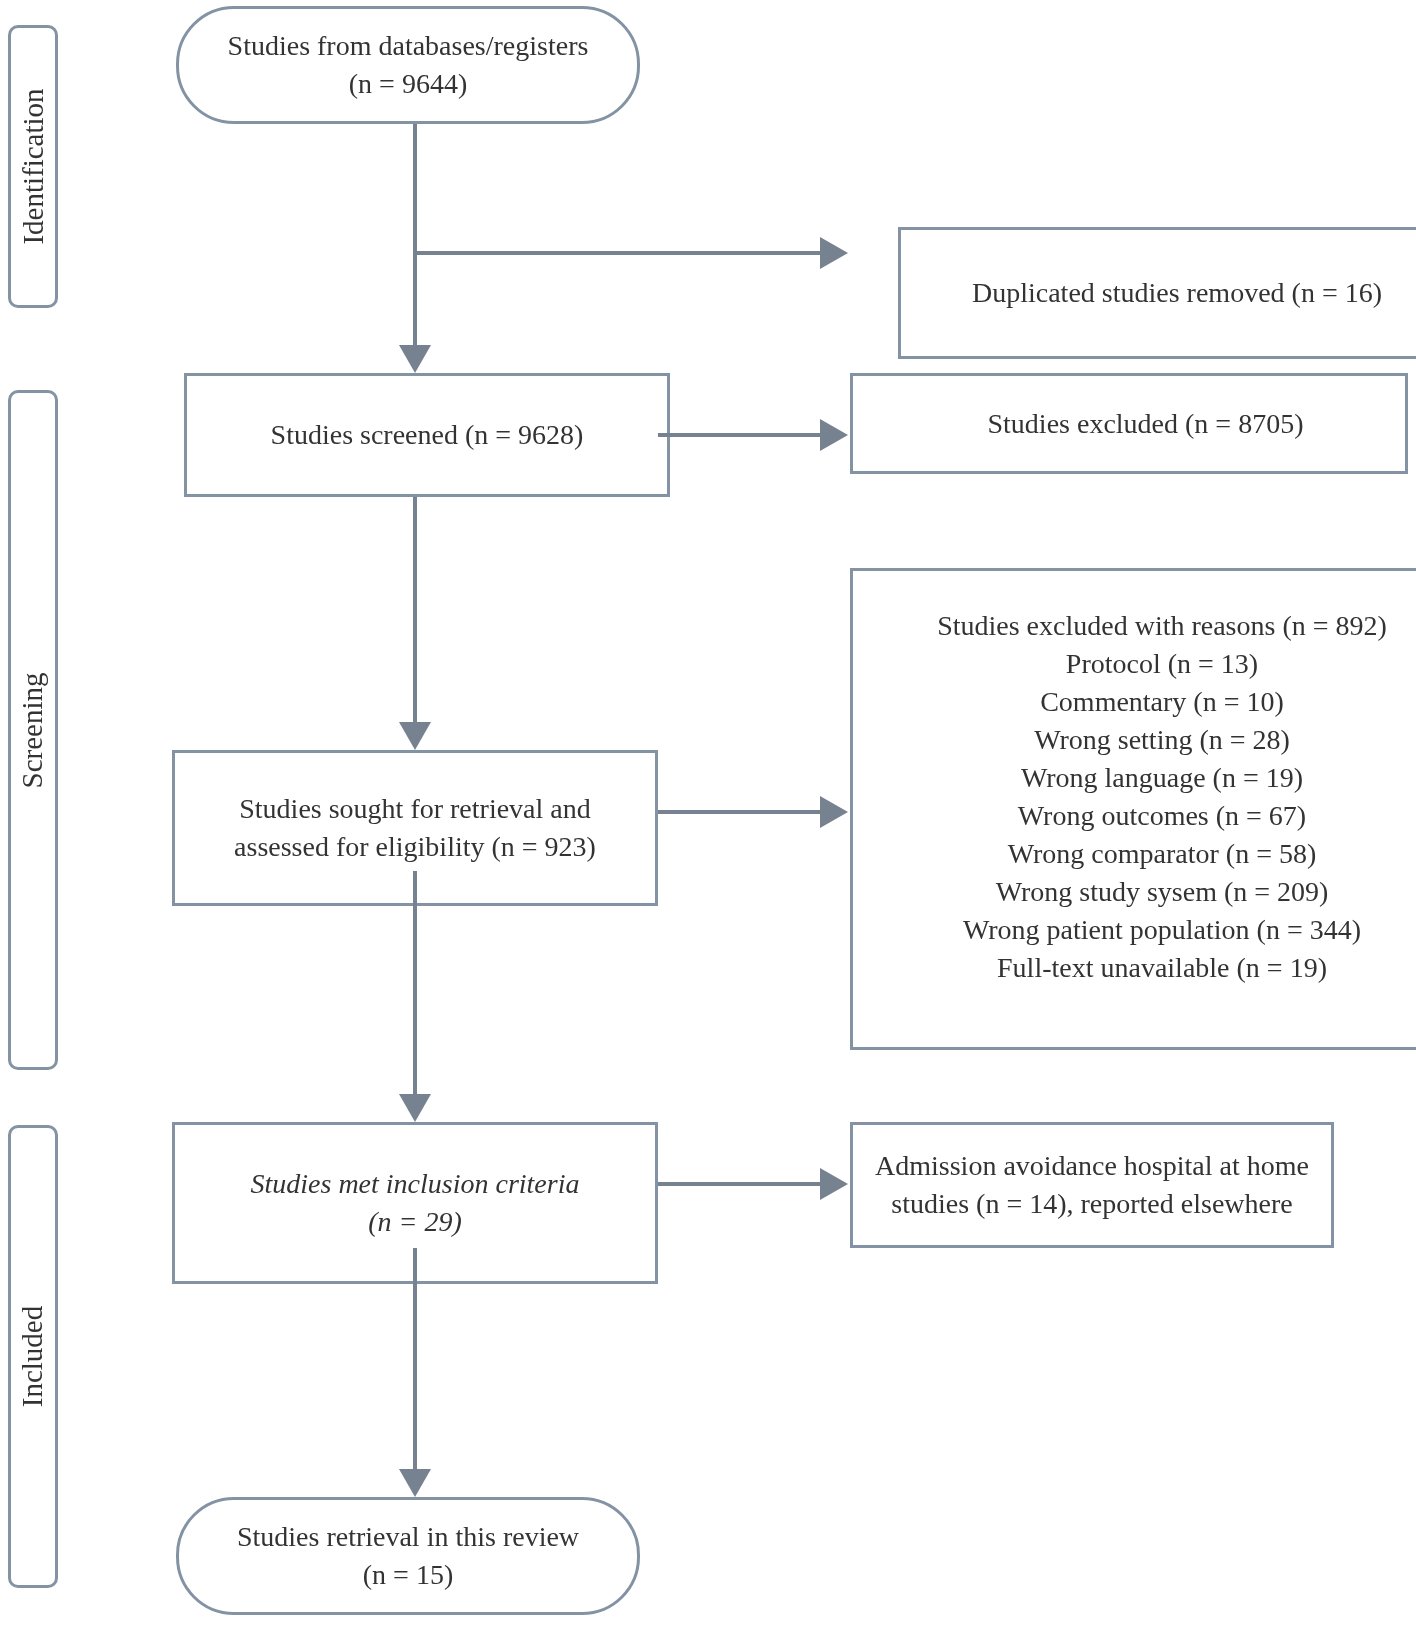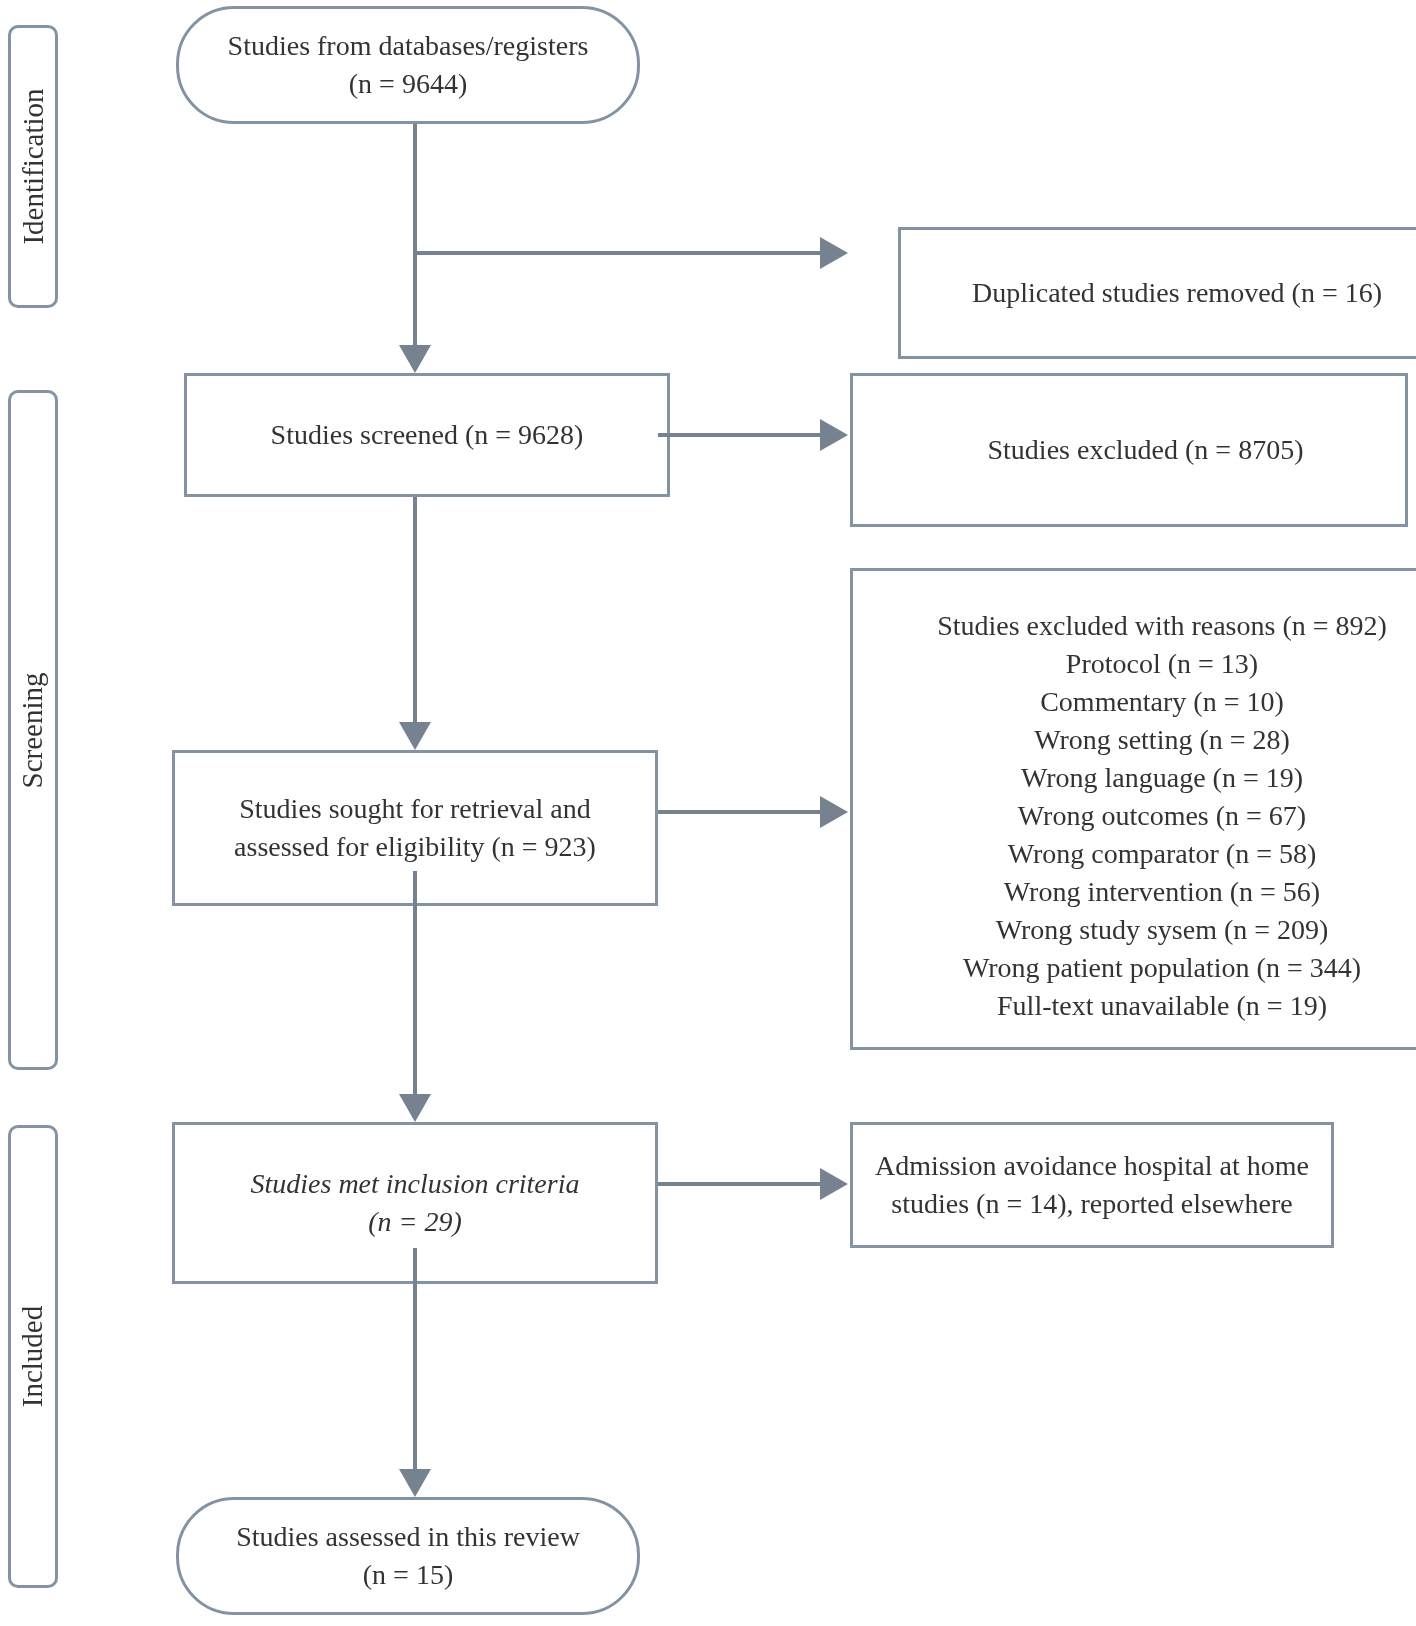--- a/index.html
+++ b/index.html
@@ -89,41 +89,40 @@
     <span class="line-text">Studies sought for retrieval and</span>
     <span class="line-text">assessed for eligibility (n = 923)</span>
   </div>
 
   <div class="box" style="left:172px; top:1122px; width:486px; height:162px;font-style:italic;">
     <span class="line-text">Studies met inclusion criteria</span>
     <span class="line-text">(n = 29)</span>
   </div>
 
   <div class="box rounded" style="left:176px; top:1497px; width:464px; height:118px;">
-    <span class="line-text">Studies assessed in this review</span>
+    <span class="line-text">Studies retrieval in this review</span>
     <span class="line-text">(n = 15)</span>
   </div>
 
   <div class="box" style="left:898px; top:195px; width:558px; height:132px;margin-top:32px;">
     <span class="line-text">Duplicated studies removed (n = 16)</span>
   </div>
 
-  <div class="box" style="left:850px; top:373px; width:558px; height:154px;padding-left:33px;">
+  <div class="box" style="left:850px; top:373px; width:558px; height:101px;padding-left:33px;">
     <span class="line-text">Studies excluded (n = 8705)</span>
   </div>
 
   <div class="box reasons-box" style="left:850px; top:568px; width:624px; height:482px;">
     <span class="line-text">Studies excluded with reasons (n = 892)</span>
     <span class="line-text">Protocol (n = 13)</span>
     <span class="line-text">Commentary (n = 10)</span>
     <span class="line-text">Wrong setting (n = 28)</span>
     <span class="line-text">Wrong language (n = 19)</span>
     <span class="line-text">Wrong outcomes (n = 67)</span>
     <span class="line-text">Wrong comparator (n = 58)</span>
-    <span class="line-text">Wrong intervention (n = 56)</span>
     <span class="line-text">Wrong study sysem (n = 209)</span>
     <span class="line-text">Wrong patient population (n = 344)</span>
     <span class="line-text">Full-text unavailable (n = 19)</span>
   </div>
 
   <div class="box" style="left:850px; top:1122px; width:484px; height:126px;">
     <span class="line-text">Admission avoidance hospital at home</span>
     <span class="line-text">studies (n = 14), reported elsewhere</span>
   </div>
 

